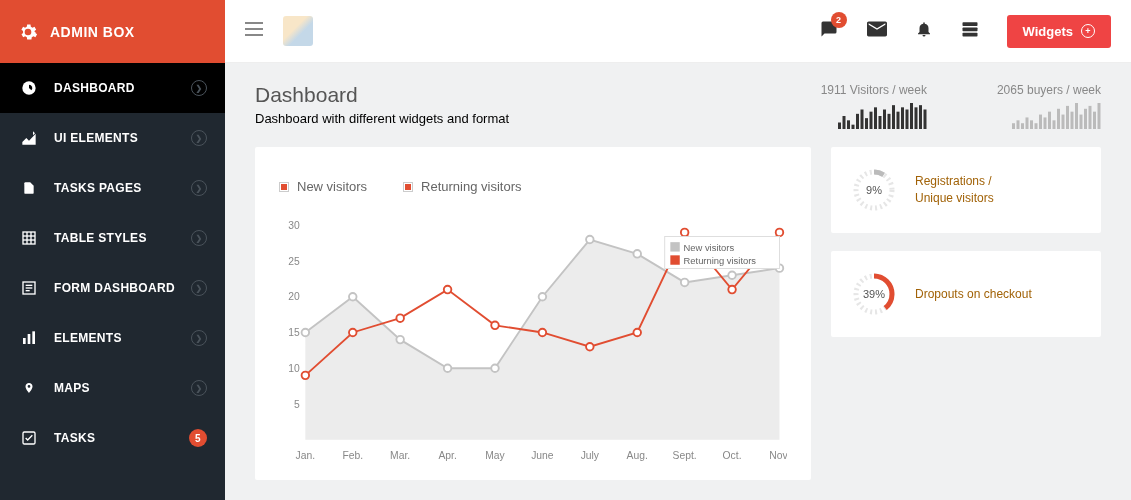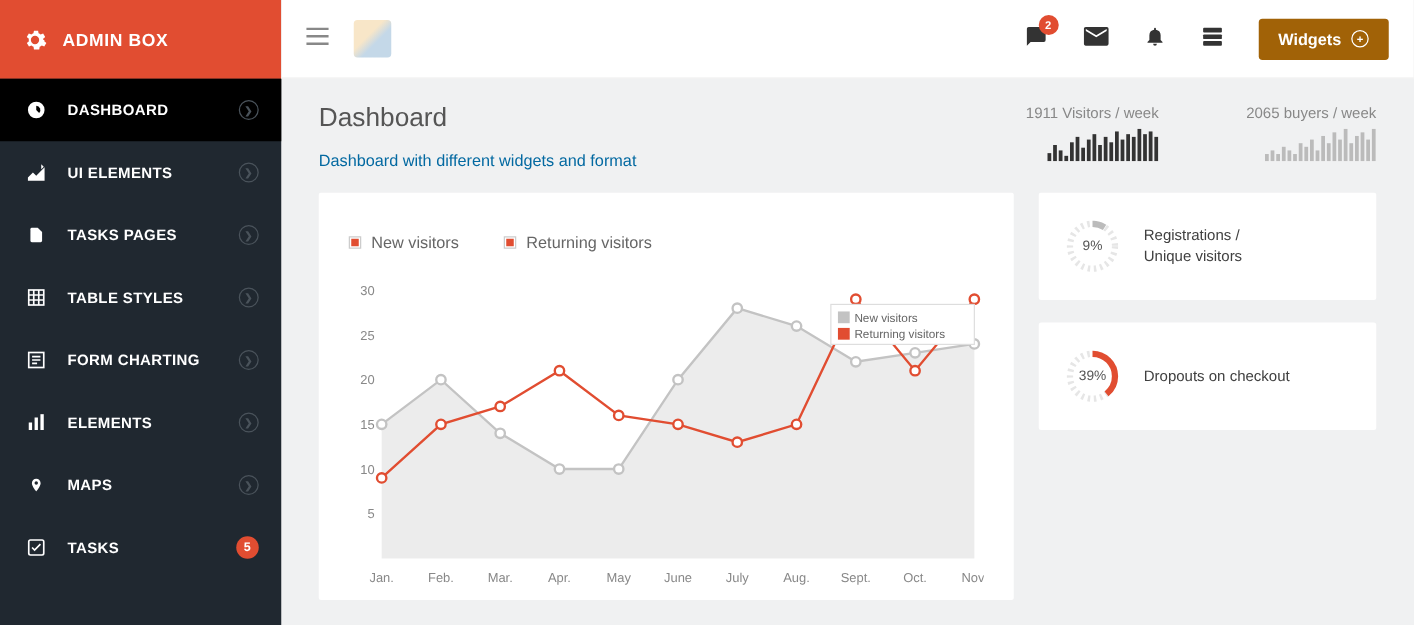--- a/index.html
+++ b/index.html
@@ -14,42 +14,42 @@
 .nav-item .ic{width:22px;display:flex;align-items:center;justify-content:center;margin-right:14px;}
 .nav-item .arrow{margin-left:auto;width:16px;height:16px;border:1px solid #4a535b;border-radius:50%;display:flex;align-items:center;justify-content:center;font-size:8px;color:#4a535b;}
 .nav-item .badge{margin-left:auto;width:18px;height:18px;border-radius:50%;background:#e14d31;display:flex;align-items:center;justify-content:center;font-size:10px;font-weight:bold;}
 .main{flex:1;display:flex;flex-direction:column;min-width:0;}
 .topbar{height:63px;background:#fff;display:flex;align-items:center;padding:0 20px;border-bottom:1px solid #eee;}
 .topbar .hb{margin-right:20px;}
 .topbar .avatar{width:30px;height:30px;border-radius:3px;background:linear-gradient(135deg,#f8e6c8 40%,#c4d8e8 60%);}
 .topbar .spacer{flex:1;}
 .topbar .ticon{position:relative;margin:0 14px;color:#444;}
 .noti{position:absolute;top:-8px;right:-8px;background:#e14d31;color:#fff;border-radius:50%;width:16px;height:16px;display:flex;align-items:center;justify-content:center;font-size:9px;font-weight:bold;}
-.wbtn{background:#a16207;color:#fff;border:none;border-radius:3px;padding:9px 16px;font-size:13px;font-weight:bold;display:flex;align-items:center;margin-left:14px;cursor:pointer;}
+.wbtn{background:#ef4444;color:#fff;border:none;border-radius:3px;padding:9px 16px;font-size:13px;font-weight:bold;display:flex;align-items:center;margin-left:14px;cursor:pointer;}
 .wbtn .plus{margin-left:8px;width:14px;height:14px;border:1.5px solid #fff;border-radius:50%;display:flex;align-items:center;justify-content:center;font-size:9px;}
 .header{display:flex;padding:20px 30px 18px;}
 .header .left h1{font-size:21px;font-weight:normal;color:#555;}
-.header .left p{font-size:13px;color:#0369a1;margin-top:14px;}
+.header .left p{font-size:13px;color:#000000;margin-top:4px;}
 .header .right{margin-left:auto;display:flex;gap:70px;}
 .stat{text-align:right;}
 .stat .lbl{font-size:12px;color:#888;margin-bottom:6px;}
 .spark{width:90px;height:26px;display:block;margin-left:auto;}
 .content{flex:1;padding:0 30px 20px;display:flex;gap:20px;overflow:hidden;}
 .chart-card{flex:1;background:#fff;border-radius:2px;padding:32px 24px;min-width:0;}
 .legend{display:flex;gap:36px;font-size:13px;color:#666;margin-bottom:16px;}
 .legend .li{display:flex;align-items:center;gap:8px;}
 .sw{width:10px;height:10px;border:1px solid #ccc;display:flex;align-items:center;justify-content:center;}
 .sw .dot{width:6px;height:6px;background:#e14d31;}
 .chart{width:100%;height:260px;}
 .side-cards{width:270px;display:flex;flex-direction:column;gap:18px;flex-shrink:0;}
 .kcard{background:#fff;border-radius:2px;padding:20px;display:flex;align-items:center;gap:18px;}
 .ring{width:46px;height:46px;position:relative;flex-shrink:0;}
 .ring svg{position:absolute;inset:0;}
 .ring .pct{position:absolute;inset:0;display:flex;align-items:center;justify-content:center;font-size:11px;color:#555;}
-.kcard .txt{font-size:12px;color:#404040;line-height:1.4;}
+.kcard .txt{font-size:12px;color:#a16207;line-height:1.4;}
 svg text{font-family:Arial;}
 </style>
 </head>
 <body>
 
 <div class="app">
 
   <aside class="sidebar">
     <div class="brand">
       <span class="brand-icon">
@@ -104,21 +104,21 @@
         </div>
         <div class="nav-item">
           <span class="ic">
             <svg width="16" height="16" viewBox="0 0 24 24" fill="none" stroke="#fff" stroke-width="2">
               <rect x="3" y="3" width="18" height="18"></rect>
               <line x1="7" y1="8" x2="17" y2="8"></line>
               <line x1="7" y1="12" x2="17" y2="12"></line>
               <line x1="7" y1="16" x2="13" y2="16"></line>
             </svg>
           </span>
-          <span>FORM CHARTING</span>
+          <span>FORM DASHBOARD</span>
           <span class="arrow">❯</span>
         </div>
         <div class="nav-item">
           <span class="ic">
             <svg width="16" height="16" viewBox="0 0 24 24" fill="#fff">
               <rect x="3" y="12" width="4" height="9"></rect>
               <rect x="10" y="6" width="4" height="15"></rect>
               <rect x="17" y="2" width="4" height="19"></rect>
             </svg>
           </span>

